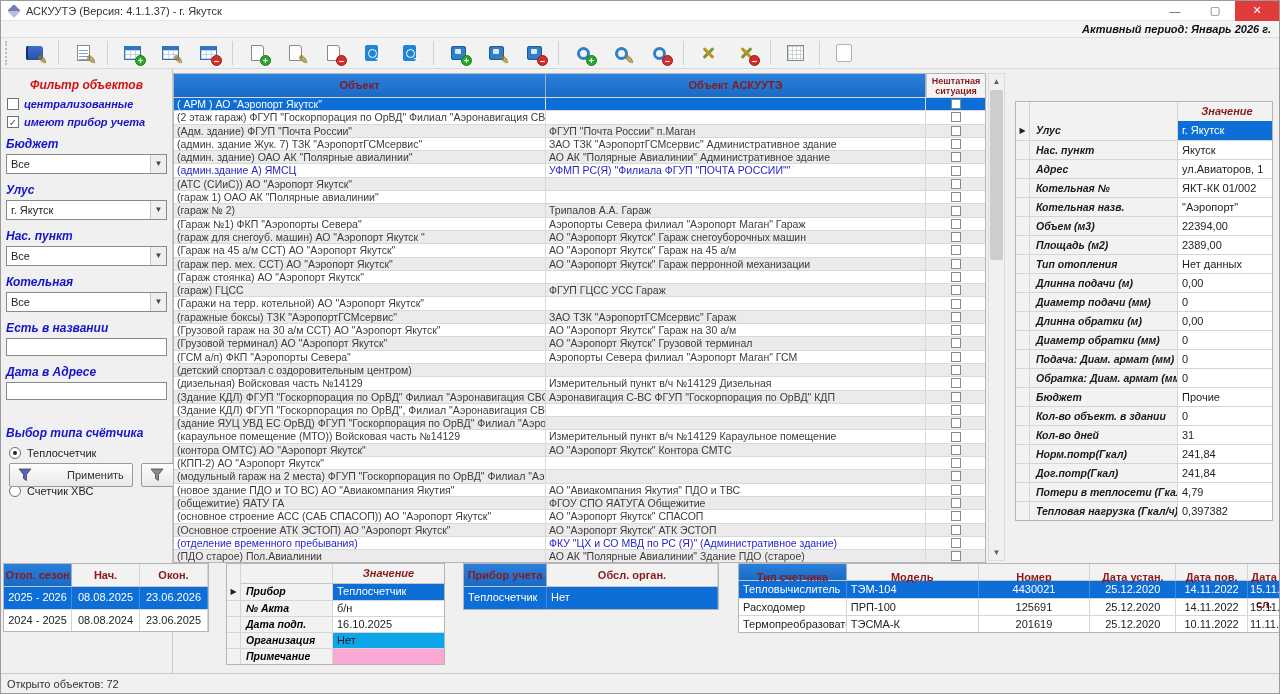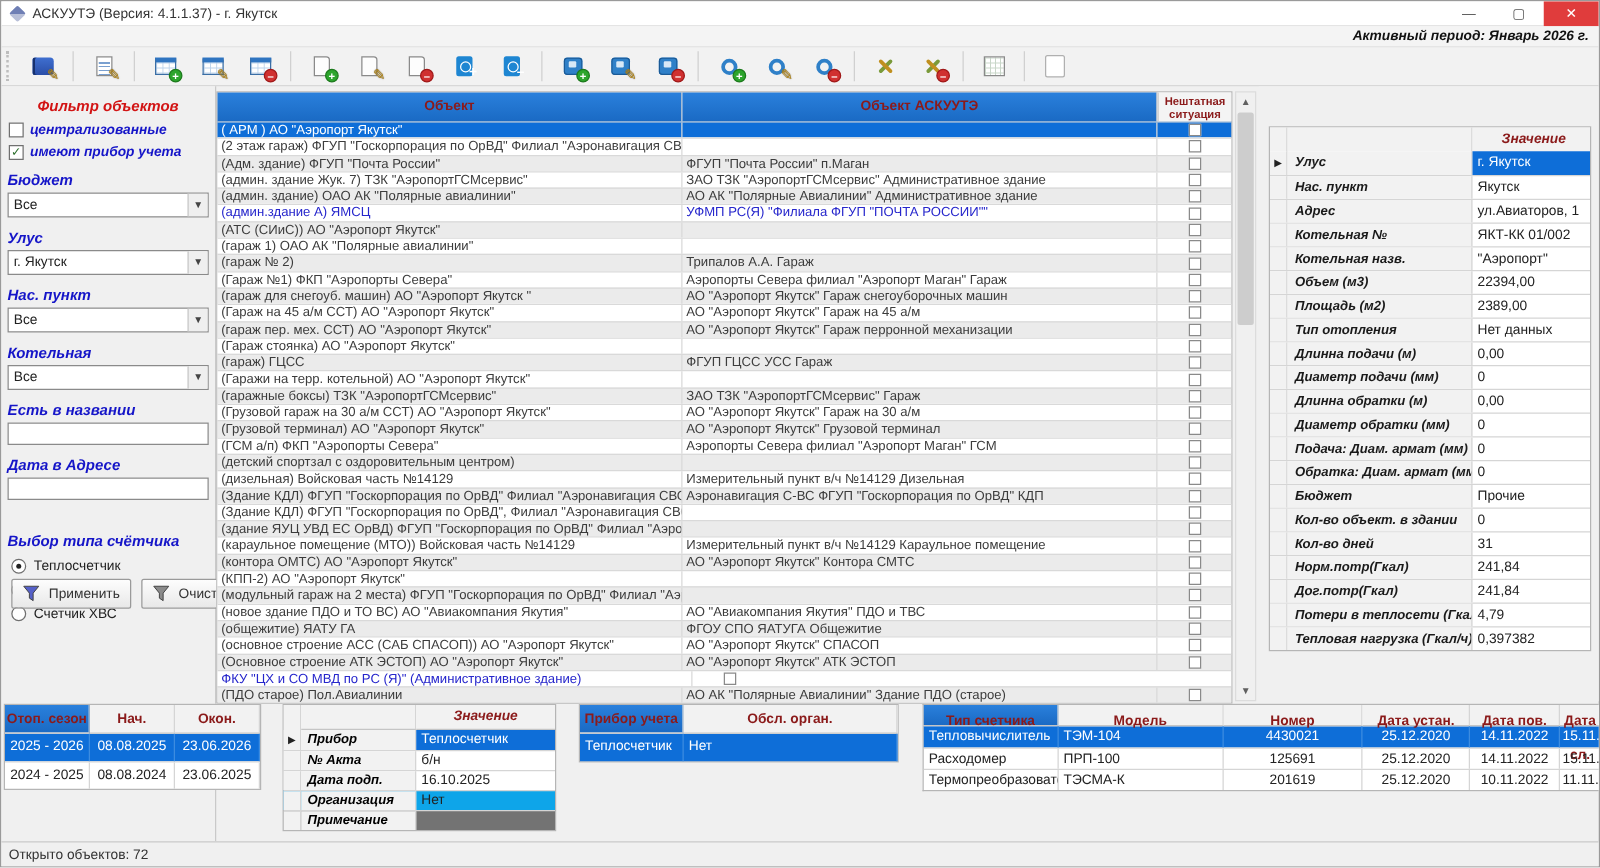--- a/index.html
+++ b/index.html
@@ -55,21 +55,21 @@
   .fchk .lbl { color:#1515c8; font-weight:bold; font-style:italic; font-size:11px; }
   .flabel { color:#1515c8; font-weight:bold; font-style:italic; font-size:12px; margin:9px 0 3px 5px; }
   .dropdown { position:relative; margin:0 5px; height:20px; background:#fff; border:1px solid #8a8a8a; font-size:11px; color:#222; line-height:18px; padding-left:4px; }
   .dropdown .arr { position:absolute; right:0; top:0; width:16px; height:18px; background:#efefef; border-left:1px solid #c9c9c9; text-align:center; font-size:8px; line-height:18px; color:#444; }
   .finput { margin:0 5px; height:18px; background:#fff; border:1px solid #8a8a8a; }
   .fradio { display:flex; align-items:center; margin:7px 0 0 8px; }
   .rad { width:12px; height:12px; border:1px solid #707070; border-radius:50%; background:#fff; margin-right:6px; position:relative; flex:0 0 12px; }
   .rad.on:after { content:""; position:absolute; left:3px; top:3px; width:4px; height:4px; border-radius:50%; background:#222; }
   .fradio .lbl { font-size:11px; color:#222; }
   .fbtns { position:absolute; left:0; top:394px; width:100%; display:flex; }
-  .fbtn { display:flex; align-items:center; height:24px; background:linear-gradient(#fdfdfd,#e8e8e8); border:1px solid #9a9a9a; border-radius:2px; font-size:11px; color:#333; padding:0 8px; margin-left:8px; }
+  .fbtn { display:flex; align-items:center; height:24px; background:linear-gradient(#fdfdfd,#e8e8e8); border:1px solid #9a9a9a; border-radius:2px; font-size:11px; color:#333; padding:0 8px; margin-left:8px;gap:28px; }
   .fbtn svg { margin-right:7px; }
 
   
   .objwrap { position:absolute; left:172px; top:72px; width:813px; background:#fff; border:1px solid #b5b5b5; }
   .ohead { display:flex; height:23px; }
   .oh { font-size:11px; font-weight:bold; color:#8b1a1a; text-align:center; border-right:1px solid #9ab0c8; background:linear-gradient(#2a80dc,#1a6ac4); line-height:22px; }
   .oh.c1 { width:372px; } .oh.c2 { width:380px; }
   .oh.c3 { width:59px; background:#f4f4f4; border-right:none; font-size:9px; line-height:10px; padding-top:2px; border-left:1px solid #c9c9c9; }
   .orow { display:flex; height:13.3px; line-height:13.2px; font-size:10.5px; color:#3c3c3c; background:#fff; border-top:1px solid #d9d9d9; }
   .orow.alt { background:#ebebeb; }
@@ -550,20 +550,21 @@
           </span>
         </div>
         <div class="orow alt">
           <span class="oc1">(Основное строение АТК ЭСТОП) АО "Аэропорт Якутск"</span>
           <span class="oc2">АО "Аэропорт Якутск" АТК ЭСТОП</span>
           <span class="oc3">
             <span class="cb"></span>
           </span>
         </div>
         <div class="orow lnk">
+          <span class="oc1">(отделение временного пребывания)</span>
           <span class="oc2">ФКУ "ЦХ и СО МВД по РС (Я)" (Административное здание)</span>
           <span class="oc3">
             <span class="cb"></span>
           </span>
         </div>
         <div class="orow alt">
           <span class="oc1">(ПДО старое) Пол.Авиалинии</span>
           <span class="oc2">АО АК "Полярные Авиалинии" Здание ПДО (старое)</span>
           <span class="oc3">
             <span class="cb"></span>
@@ -735,21 +736,21 @@
         <div class="br" style="background: rgb(255, 255, 255);">
           <span class="am"></span>
           <span class="al">Дата подп.</span>
           <span class="av">16.10.2025</span>
         </div>
         <div class="br" style="background: #0ea5e9; justify-content: space-between;">
           <span class="am"></span>
           <span class="al">Организация</span>
           <span class="av">Нет</span>
         </div>
-        <div class="br" style="background: #737373; justify-content: flex-end;">
+        <div class="br" style="background: #f9a8d4; justify-content: flex-end;">
           <span class="am"></span>
           <span class="al">Примечание</span>
           <span class="av"></span>
         </div>
       </div>
   </div>
 
   <div class="btable device">
     <div class="bh">
         <span class="hc c0 hsel">Прибор учета</span>

